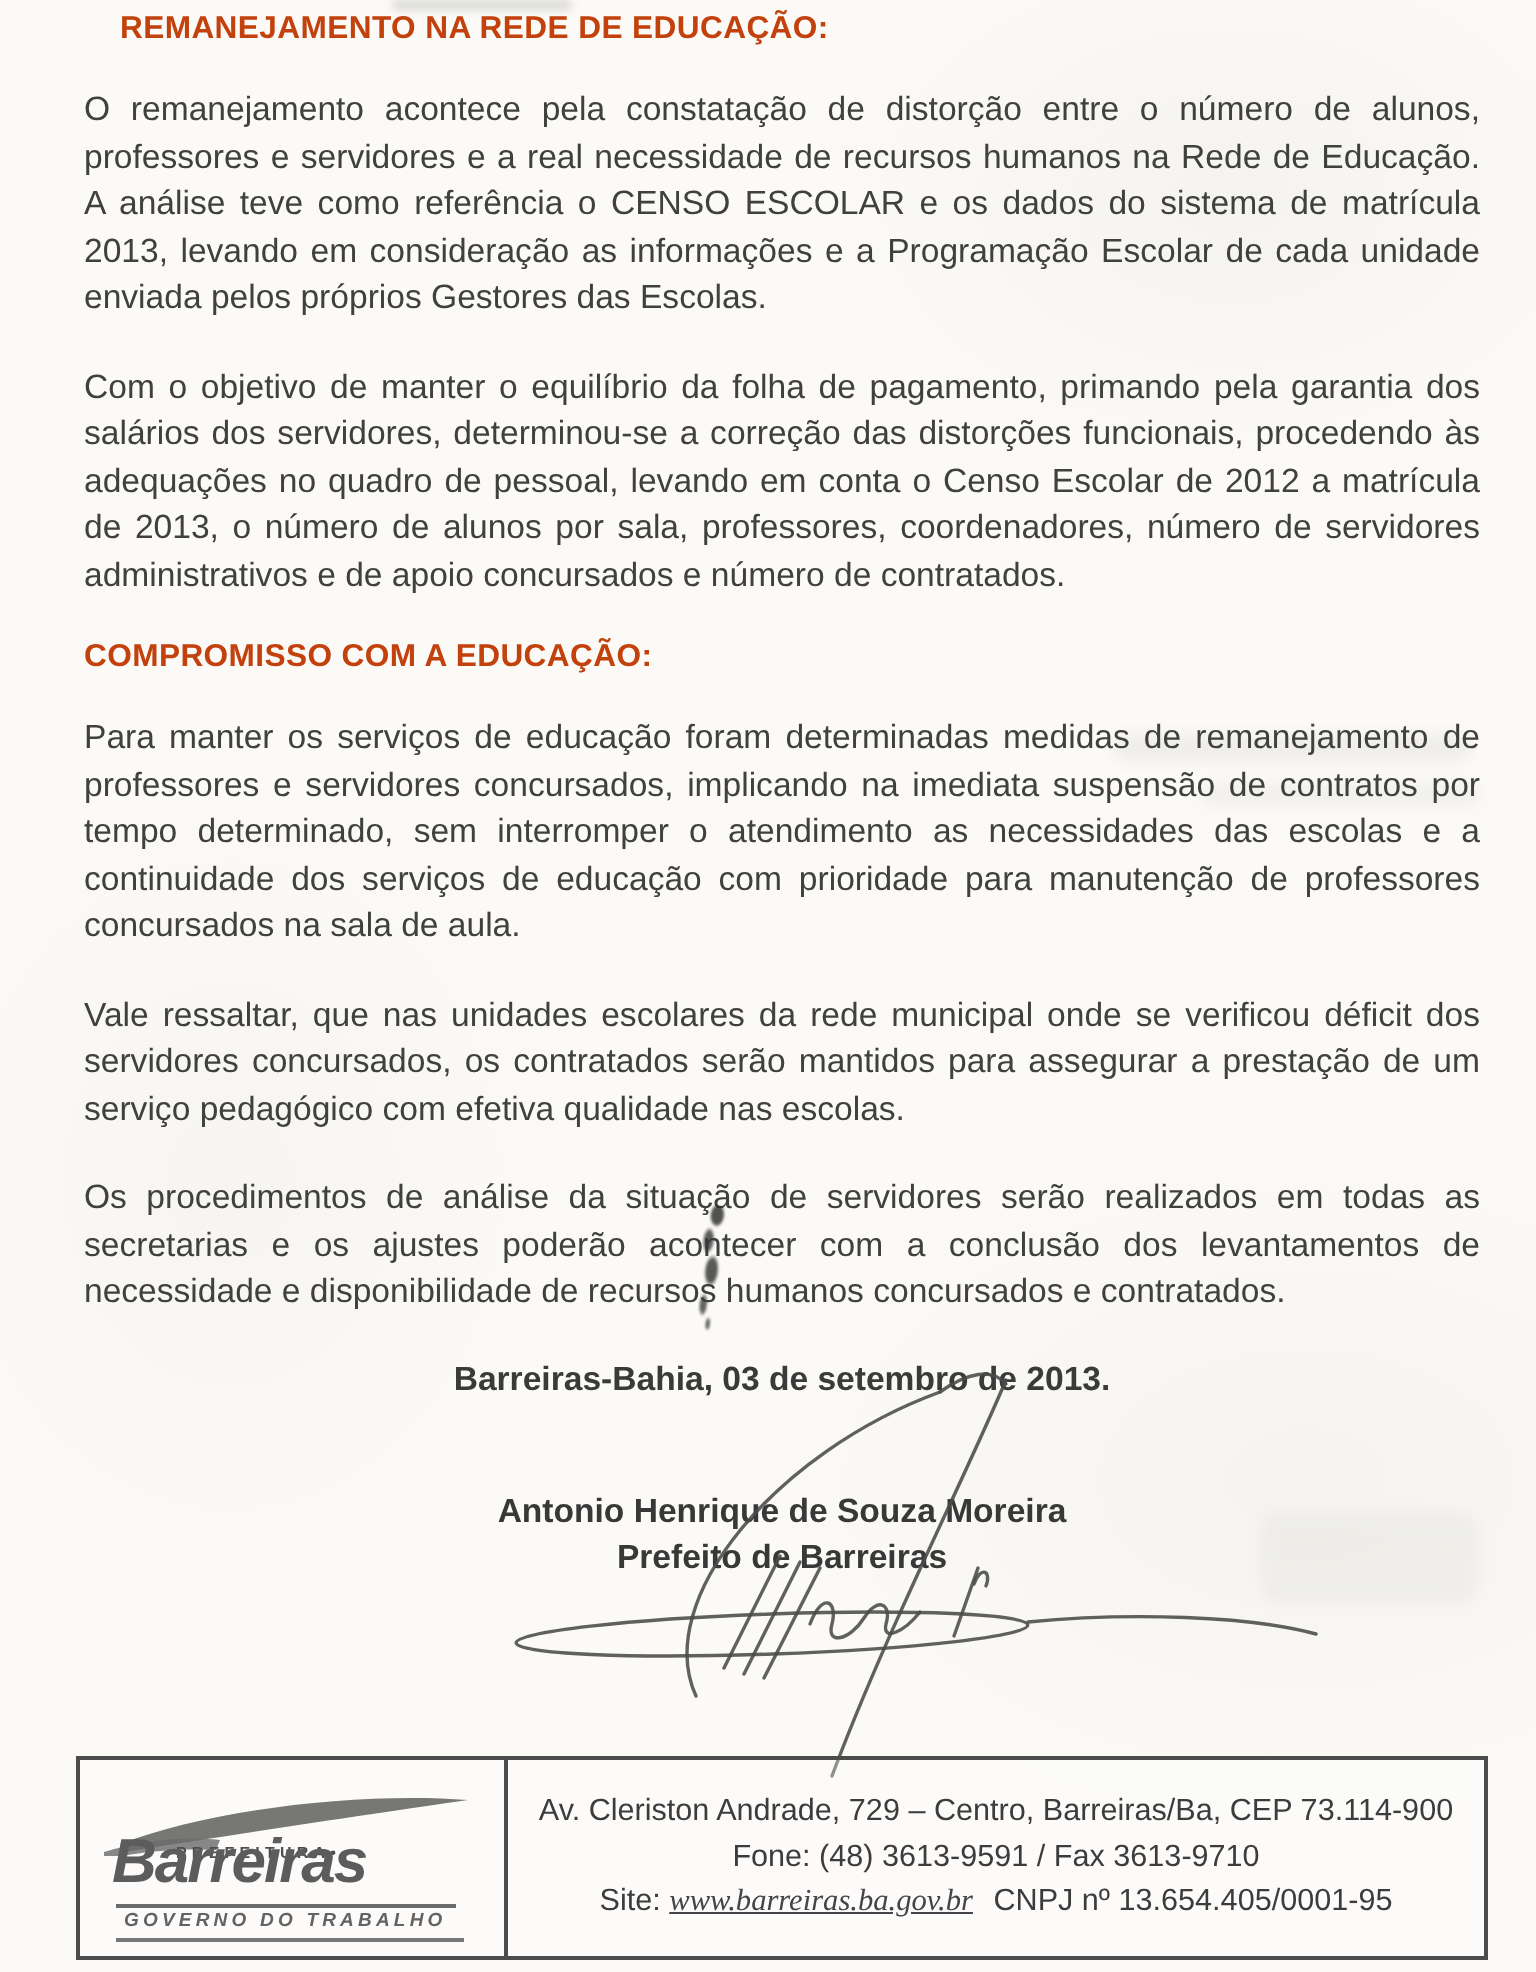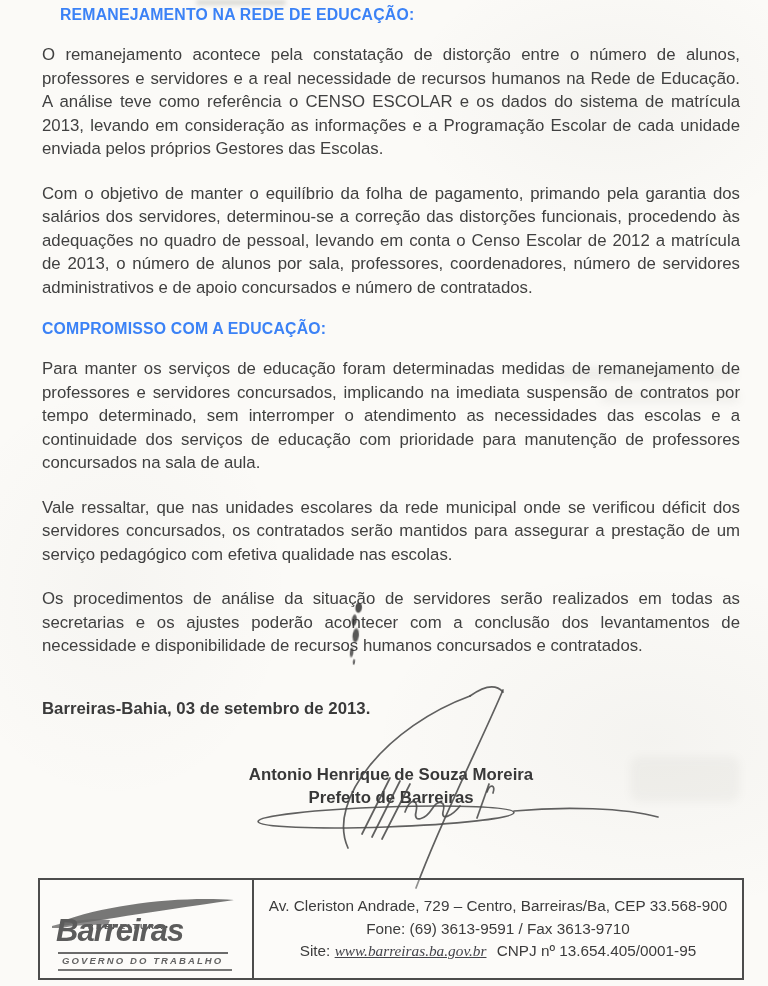--- a/index.html
+++ b/index.html
@@ -11,31 +11,31 @@
   }
   .paper-noise{
     position:absolute;inset:0;pointer-events:none;
     background:
       radial-gradient(ellipse 300px 200px at 80% 10%, rgba(120,120,110,.05), transparent 70%),
       radial-gradient(ellipse 250px 300px at 15% 60%, rgba(120,120,110,.04), transparent 70%),
       radial-gradient(ellipse 400px 250px at 85% 75%, rgba(120,120,110,.05), transparent 70%);
   }
   .content{position:absolute;left:42px;top:6px;width:698px;}
   h2{
-    font-size:15.8px;font-weight:bold;color:#3b82f6;
+    font-size:15.8px;font-weight:bold;color:#c2410c;
     margin:21px 0 19px;letter-spacing:.2px;
   }
   h2.first{margin-top:0;padding-left:18px;}
   p.body{
     font-size:16.8px;line-height:23.5px;text-align:justify;
     margin:0 0 21px;color:#404040;
   }
   .dateline{
-    font-size:16.8px;font-weight:600;color:#3a3a3a;
-    margin-top:41px;
+    text-align:center;font-size:16.8px;font-weight:600;color:#3a3a3a;
+    margin-top:22px;
   }
   .sig-name{
     text-align:center;font-weight:bold;font-size:16.8px;color:#383838;
     margin-top:46px;
   }
   .sig-title{
     text-align:center;font-weight:bold;font-size:16.8px;color:#383838;
     margin-top:3px;
   }
   
@@ -134,21 +134,21 @@
       <path d="M 8 26 C 55 8 130 0 182 4 C 140 10 60 22 10 30 Z" fill="#5f5f5f" opacity="0.85"></path>
       <path d="M 0 30 C 20 24 42 22 58 24 L 56 29 C 36 28 16 30 0 34 Z" fill="#6a6a6a" opacity="0.8"></path>
     </svg>
     <div class="logo-pref">PREFEITURA•</div>
     <div class="logo-main">Barreiras</div>
     <div class="logo-line1"></div>
     <div class="logo-bottom">GOVERNO DO TRABALHO</div>
     <div class="logo-line2"></div>
   </div>
   <div class="footer-right">
-    <div class="fr-line1">Av. Cleriston Andrade, 729 – Centro, Barreiras/Ba, CEP 33.568-900</div>
-    <div class="fr-line2">Fone: (69) 3613-9591 / Fax 3613-9710</div>
+    <div class="fr-line1">Av. Cleriston Andrade, 729 – Centro, Barreiras/Ba, CEP 73.114-900</div>
+    <div class="fr-line2">Fone: (48) 3613-9591 / Fax 3613-9710</div>
     <div class="fr-line3">
       <span>Site:</span>
       <span class="site-url">www.barreiras.ba.gov.br</span>
       <span class="cnpj">CNPJ nº 13.654.405/0001-95</span>
     </div>
   </div>
 </div>
 
 </body></html>

